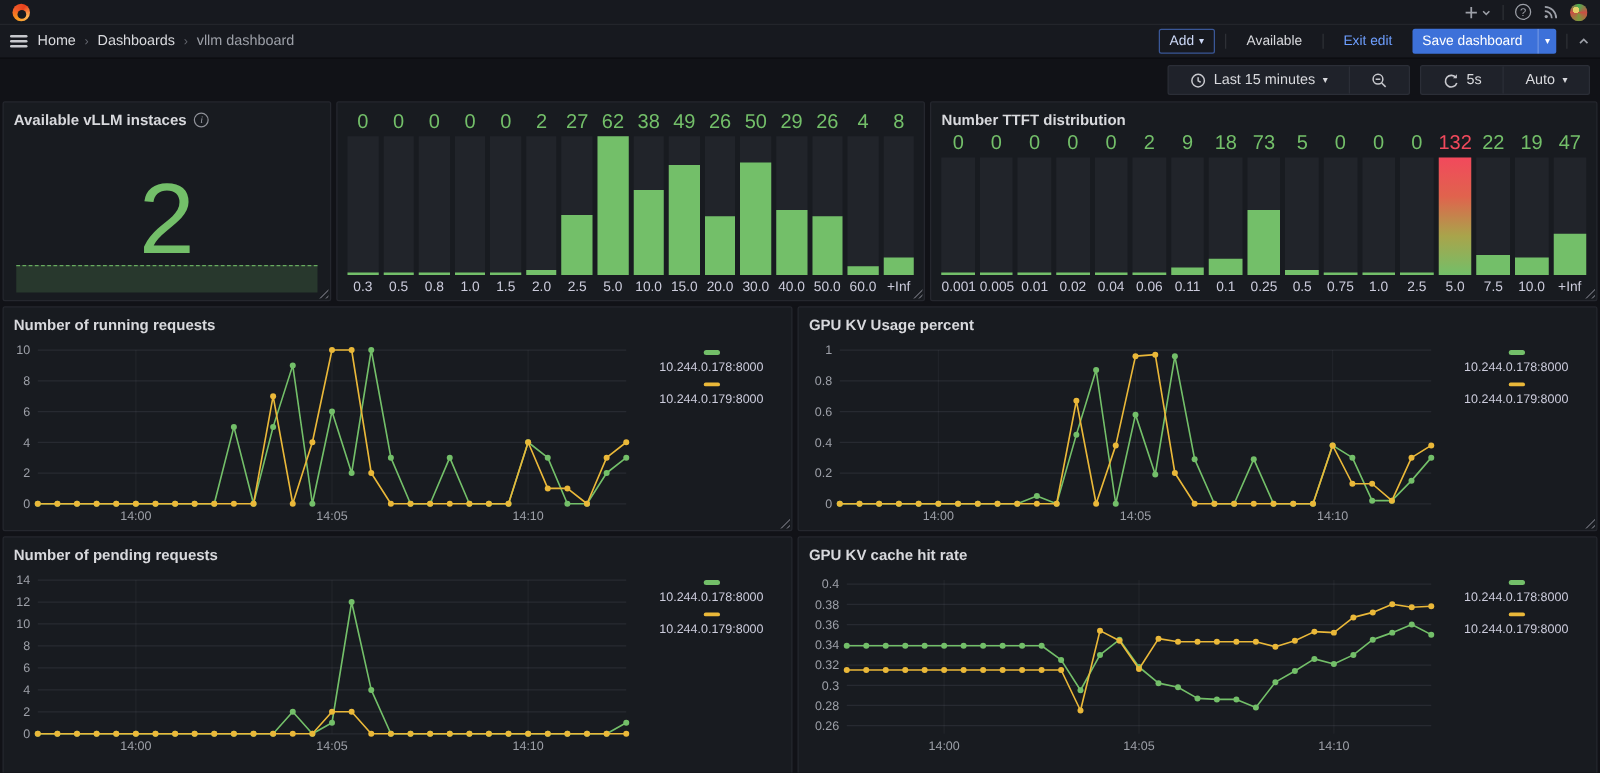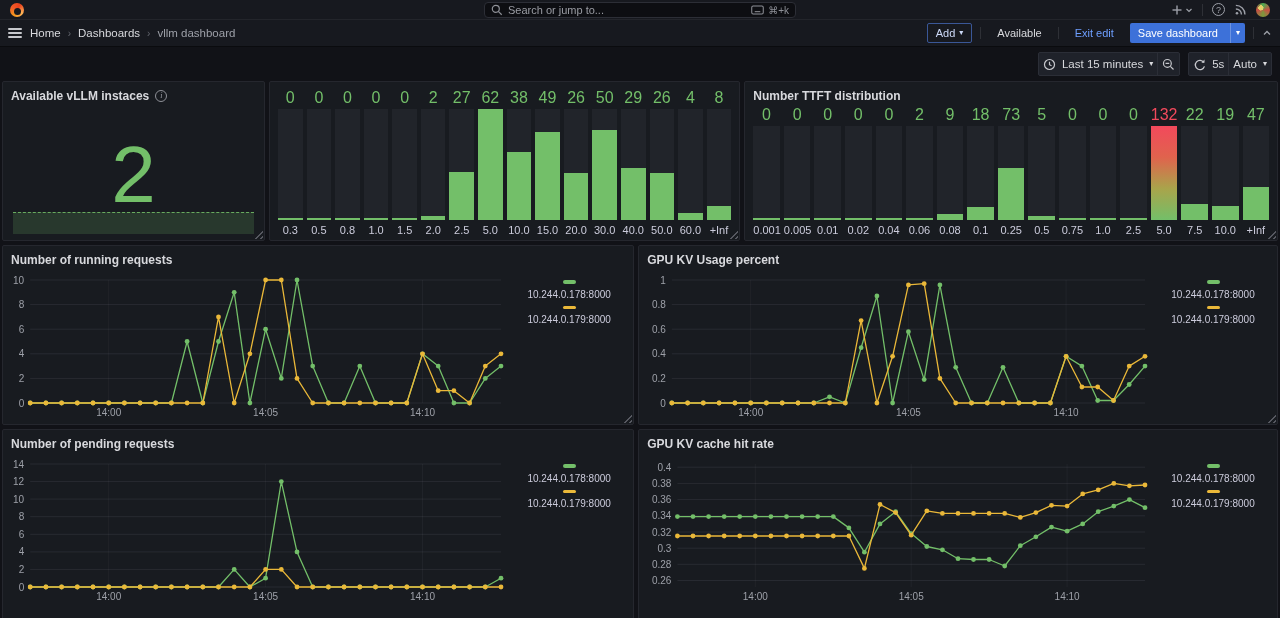--- a/index.html
+++ b/index.html
@@ -52,21 +52,21 @@
   .btn-outline-blue { border:1px solid #3a5797; color:#cdd9f7; background:transparent; }
   .btn-ghost { color:#d8d9dd; background:transparent; }
   .btn-text-blue { color:#6e9fff; background:transparent; }
   .btn-primary { background:#3d71d9; color:#fff; padding:0; overflow:hidden; }
   .btn-primary .main { padding:0 8px; display:flex; align-items:center; height:100%; }
   .btn-primary .carret { padding:0 5px; display:flex; align-items:center; height:100%; border-left:1px solid rgba(255,255,255,0.25); }
   .caret { font-size:8px; line-height:1; }
   
   .timebar { height:34px; display:flex; align-items:center; justify-content:flex-end; padding:0 8px; gap:8px; }
   .tgroup { display:flex; align-items:center; background:#1f222a; border:1px solid #2b2e37; border-radius:2px; height:24px; overflow:hidden; }
-  .tseg { display:flex; align-items:center; gap:6px; padding:0 4px; height:100%; color:#d8d9dd; font-size:11.5px; cursor:pointer; }
+  .tseg { display:flex; align-items:center; gap:6px; padding:0 17px; height:100%; color:#d8d9dd; font-size:11.5px; cursor:pointer; }
   .tseg + .tseg { border-left:1px solid #2b2e37; }
   .tseg svg { color:#c7c8cd; }
   
   .dash { padding:0 2px; }
   .row { display:flex; gap:4px; margin-bottom:4px; }
   .panel { background:#181b20; border:1px solid #25272e; border-radius:2px;
     padding:5px 8px 4px; position:relative; display:flex; flex-direction:column; overflow:hidden; }
   .panel-header { height:17px; display:flex; align-items:center; gap:6px; flex:0 0 auto; cursor:pointer; }
   .panel-title { font-size:12px; font-weight:700; color:#d8d9dd; }
   .info-ic { width:12px; height:12px; border:1px solid #8e9097; border-radius:50%; color:#9da0a8;
@@ -93,34 +93,20 @@
   .legend-item { display:flex; align-items:center; gap:5px; font-size:10px; color:#ccccdc; cursor:pointer; white-space:nowrap;flex-direction:column; }
   .legend-swatch { width:13px; height:3.5px; border-radius:2px; flex:0 0 auto; }
   .ts-plot text { font-size:10px; fill:#9da0a8; font-family:"Liberation Sans","DejaVu Sans",sans-serif; }
   svg { display:block; }
 </style>
 </head>
 <body>
 
 <header class="nav1">
   <div class="logo"></div>
-  <div class="searchbox">
-    <svg width="12" height="12" viewBox="0 0 13 13">
-      <circle cx="5.2" cy="5.2" r="3.8" fill="none" stroke="currentColor" stroke-width="1.3"></circle>
-      <line x1="8.2" y1="8.2" x2="11.6" y2="11.6" stroke="currentColor" stroke-width="1.3"></line>
-    </svg>
-    <span class="ph">Search or jump to...</span>
-    <span class="kshort">
-      <svg width="13" height="10" viewBox="0 0 14 10">
-        <rect x="0.8" y="0.8" width="12.4" height="8.4" rx="1.5" fill="none" stroke="currentColor" stroke-width="1.1"></rect>
-        <line x1="4" y1="6.8" x2="10" y2="6.8" stroke="currentColor" stroke-width="1.1"></line>
-      </svg>
-      <span>⌘+k</span>
-    </span>
-  </div>
   <div class="nav1-right">
     <span class="icon-btn">
       <svg width="12" height="12" viewBox="0 0 12 12">
         <line x1="6" y1="1.5" x2="6" y2="10.5" stroke="currentColor" stroke-width="1.4"></line>
         <line x1="1.5" y1="6" x2="10.5" y2="6" stroke="currentColor" stroke-width="1.4"></line>
       </svg>
       <svg width="8" height="8" viewBox="0 0 8 8">
         <polyline points="1.5,3 4,5.5 6.5,3" fill="none" stroke="currentColor" stroke-width="1.2"></polyline>
       </svg>
     </span>
@@ -381,21 +367,21 @@
             <div class="bg-track" style="background: rgb(33, 36, 42);">
               <div class="bg-fill" style="background: rgb(115, 191, 105); height: max(1.51515%, 2px);"></div>
             </div>
             <div class="bg-cat">0.06</div>
           </div>
           <div class="bg-item">
             <div class="bg-value">9</div>
             <div class="bg-track" style="background: rgb(33, 36, 42);">
               <div class="bg-fill" style="background: rgb(115, 191, 105); height: max(6.81818%, 2px);"></div>
             </div>
-            <div class="bg-cat">0.08</div>
+            <div class="bg-cat">0.11</div>
           </div>
           <div class="bg-item">
             <div class="bg-value">18</div>
             <div class="bg-track" style="background: rgb(33, 36, 42);">
               <div class="bg-fill" style="background: rgb(115, 191, 105); height: max(13.6364%, 2px);"></div>
             </div>
             <div class="bg-cat">0.1</div>
           </div>
           <div class="bg-item">
             <div class="bg-value">73</div>

